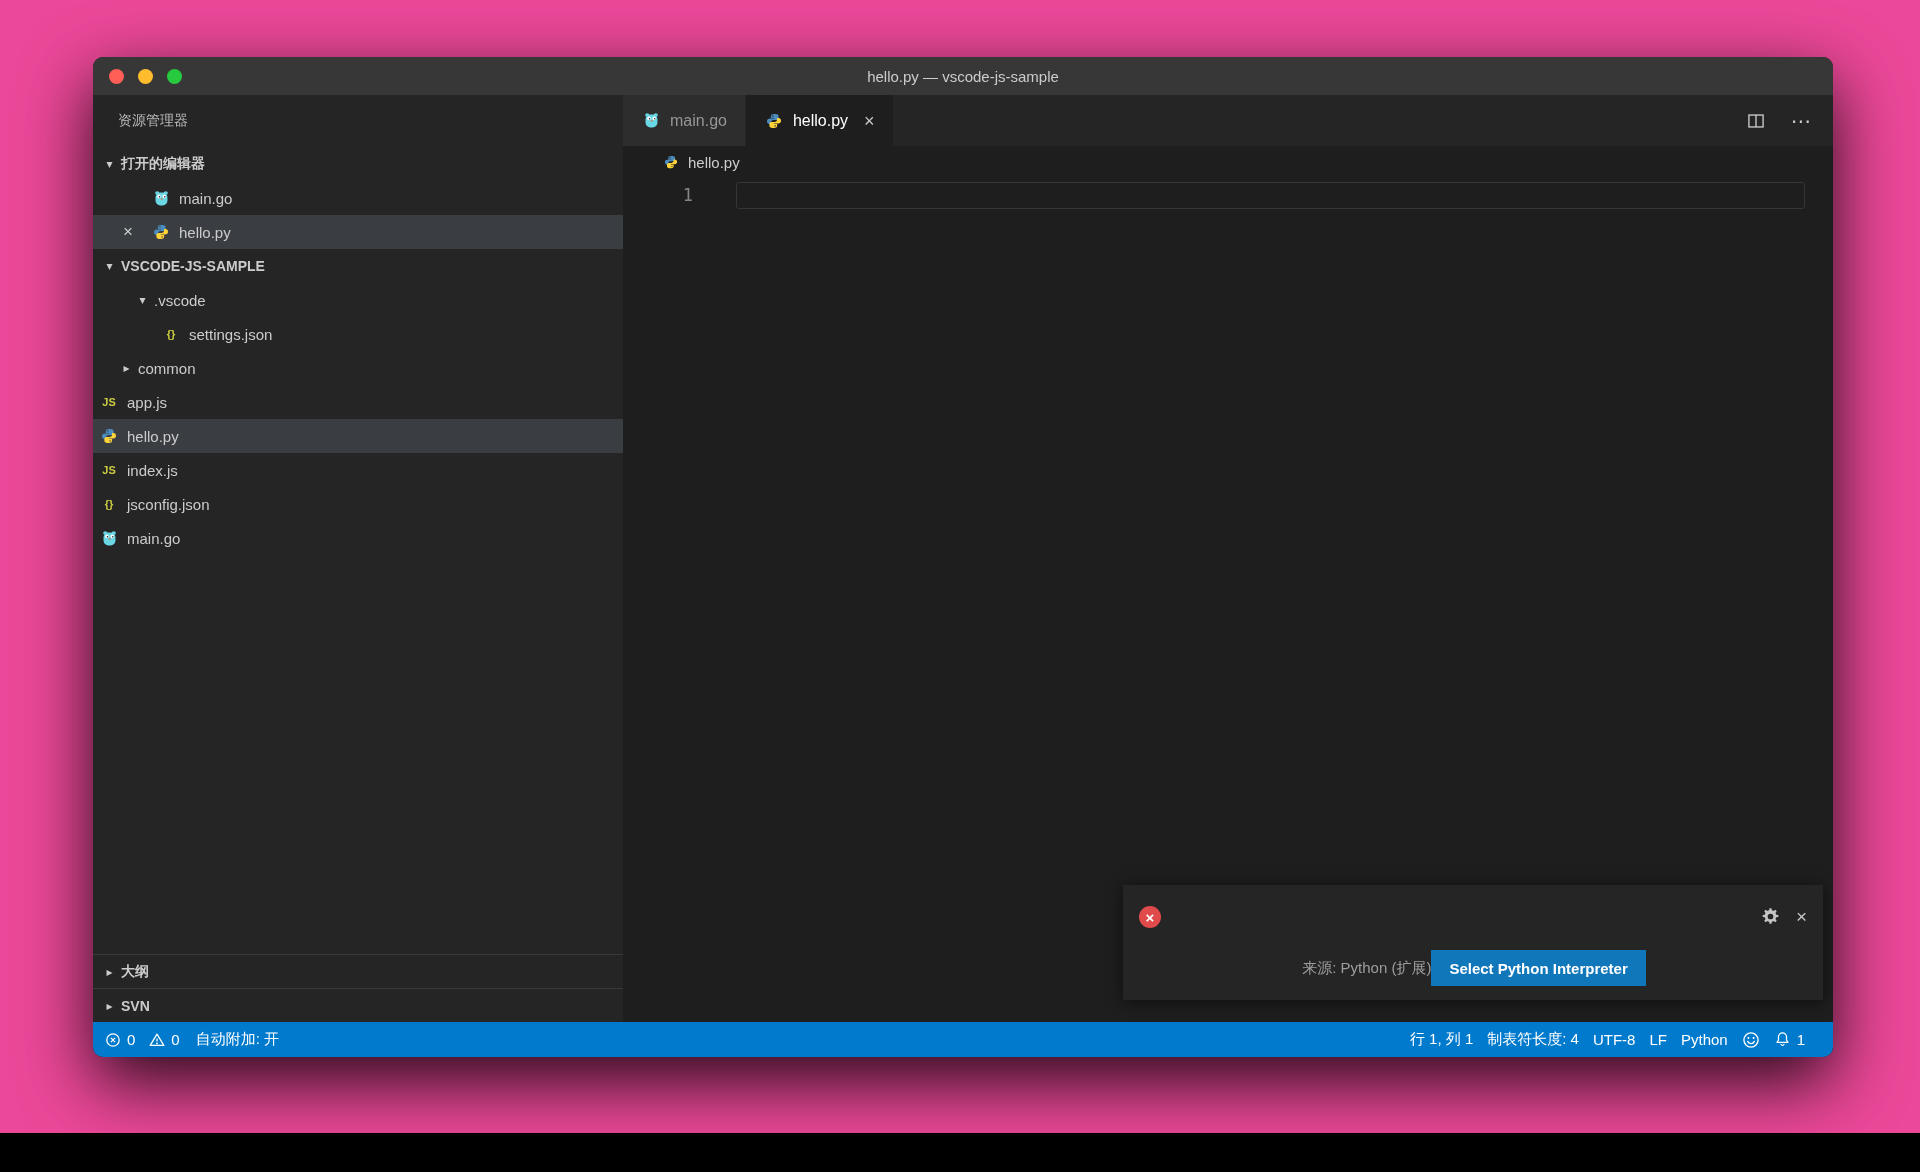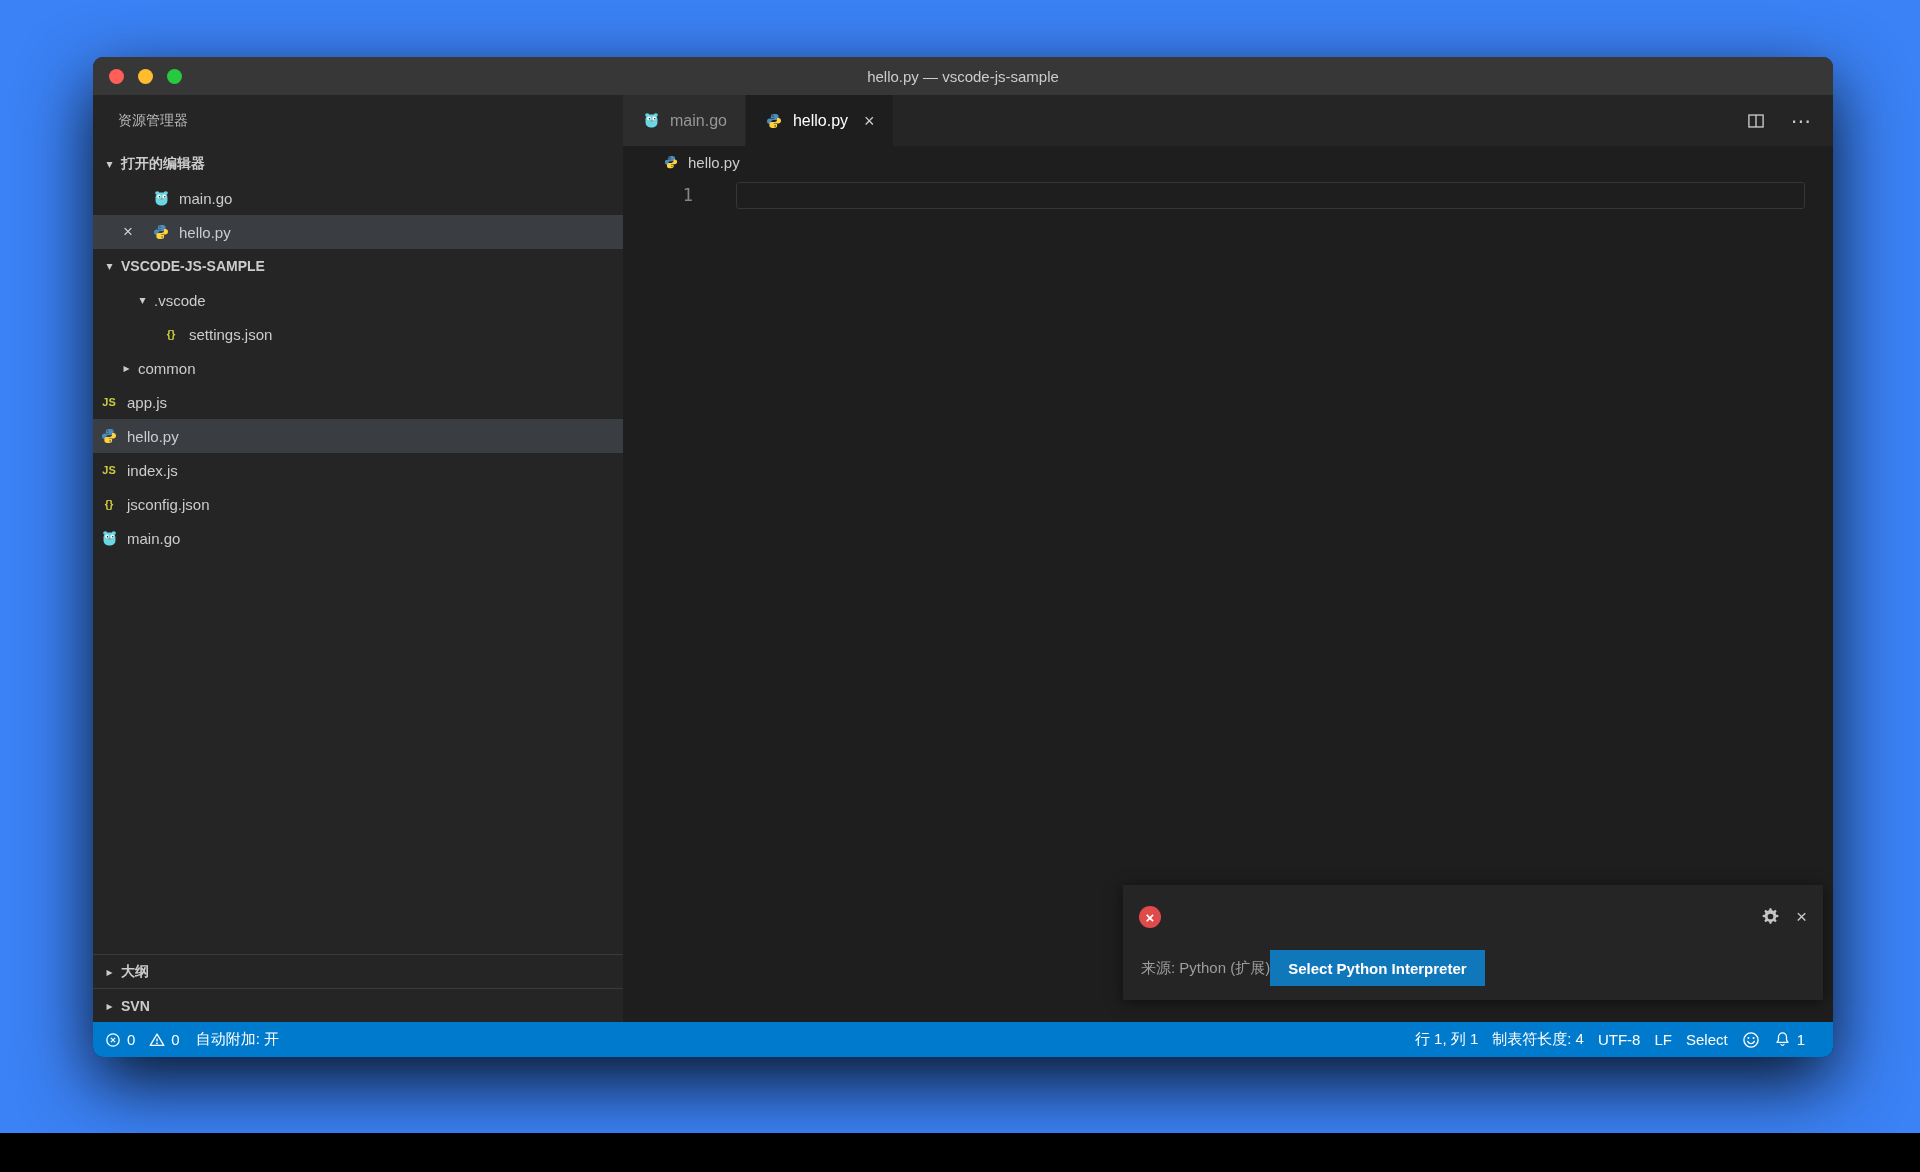--- a/index.html
+++ b/index.html
@@ -1,18 +1,18 @@
 <!DOCTYPE html>
 <html><head>
 <meta charset="utf-8">
 <style>
   * { margin:0; padding:0; box-sizing:border-box; }
   html,body { width:1920px; height:1172px; background:#000; overflow:hidden;
     font-family:"Liberation Sans","DejaVu Sans",sans-serif; }
-  .stage { position:relative; width:1920px; height:1133px; background:#3b82f6; }
+  .stage { position:relative; width:1920px; height:1133px; background:#ec4899; }
 
   .window { position:absolute; left:93px; top:57px; width:1740px; height:1000px;
     background:#1e1e1e; border-radius:10px; overflow:hidden;
     box-shadow:0 25px 70px rgba(0,0,0,.85); display:flex; flex-direction:column; }
 
   
   .titlebar { position:relative; height:38px; flex:0 0 38px; background:#373738;
     display:flex; align-items:center; justify-content:center; }
   .traffic { position:absolute; left:16px; top:0; height:38px; display:flex; align-items:center; gap:14px; }
   .tl { width:15px; height:15px; border-radius:50%; display:inline-block; }
@@ -72,21 +72,21 @@
   
   .toast { position:absolute; right:10px; bottom:57px; width:700px; background:#252526;
     box-shadow:0 2px 14px rgba(0,0,0,.55); padding:16px 16px 14px 16px; z-index:5; }
   .toast-main { display:flex; align-items:flex-start; }
   .err-badge { width:22px; height:22px; border-radius:50%; background:#e04a4a; color:#ffffff;
     display:inline-flex; align-items:center; justify-content:center; font-size:15px; font-weight:bold;
     flex:0 0 22px; margin-top:5px; }
   .toast-msg { width:578px; margin-left:13px; color:#cccccc; font-size:16px; line-height:34px; }
   .toast-icons { margin-left:auto; display:flex; gap:16px; align-items:center; padding-top:6px; }
   .toast-x { color:#c5c5c5; font-size:19px; line-height:1; }
-  .toast-footer { margin-top:22px; display:flex; align-items:center; justify-content:flex-start; }
+  .toast-footer { margin-top:22px; display:flex; align-items:center; justify-content:center; }
   .toast-source { color:#9d9d9d; font-size:15px; padding-left:2px; }
   .toast-btn { background:#1177bb; color:#ffffff; border:none; font-size:15px; font-weight:600;
     height:36px; padding:8px 18px; font-family:"Liberation Sans",sans-serif; }
 
   
   .statusbar { height:35px; flex:0 0 35px; background:#007acc; color:#ffffff;
     display:flex; align-items:center; font-size:15px; padding:0 28px 0 12px; }
   .sb-left { display:flex; align-items:center; gap:16px; }
   .sb-item { display:flex; align-items:center; gap:6px; }
   .sb-right { margin-left:auto; display:flex; align-items:center; gap:14px; }
@@ -312,21 +312,21 @@
           </span>
           <span>0</span>
         </span>
         <span class="sb-item">自动附加: 开</span>
       </div>
       <div class="sb-right">
         <span class="sb-item">行 1, 列 1</span>
         <span class="sb-item">制表符长度: 4</span>
         <span class="sb-item">UTF-8</span>
         <span class="sb-item">LF</span>
-        <span class="sb-item">Select</span>
+        <span class="sb-item">Python</span>
         <span class="sb-item">
           <svg viewBox="0 0 16 16" width="18" height="18">
               <circle cx="8" cy="8" r="6.3" fill="none" stroke="#fff" stroke-width="1.2"></circle>
               <circle cx="5.7" cy="6.3" r=".9" fill="#fff"></circle>
               <circle cx="10.3" cy="6.3" r=".9" fill="#fff"></circle>
               <path d="M5 9.2c.7 1.3 1.7 2 3 2s2.3-.7 3-2" fill="none" stroke="#fff" stroke-width="1.2" stroke-linecap="round"></path>
             </svg>
         </span>
         <span class="sb-item">
           <span class="sb-ic">

